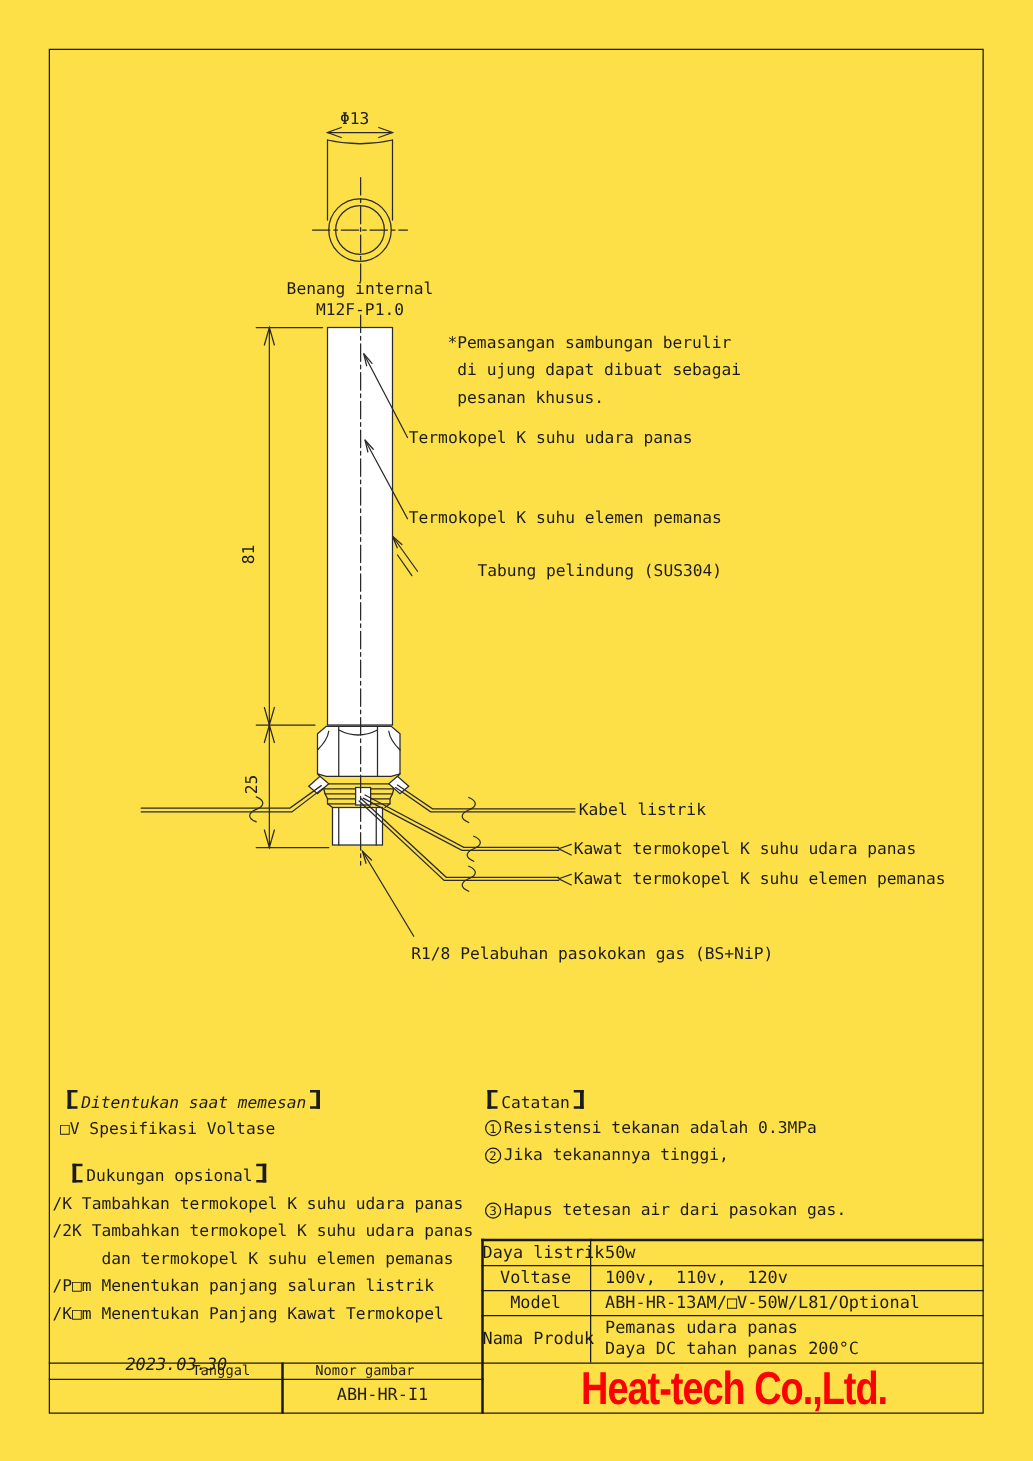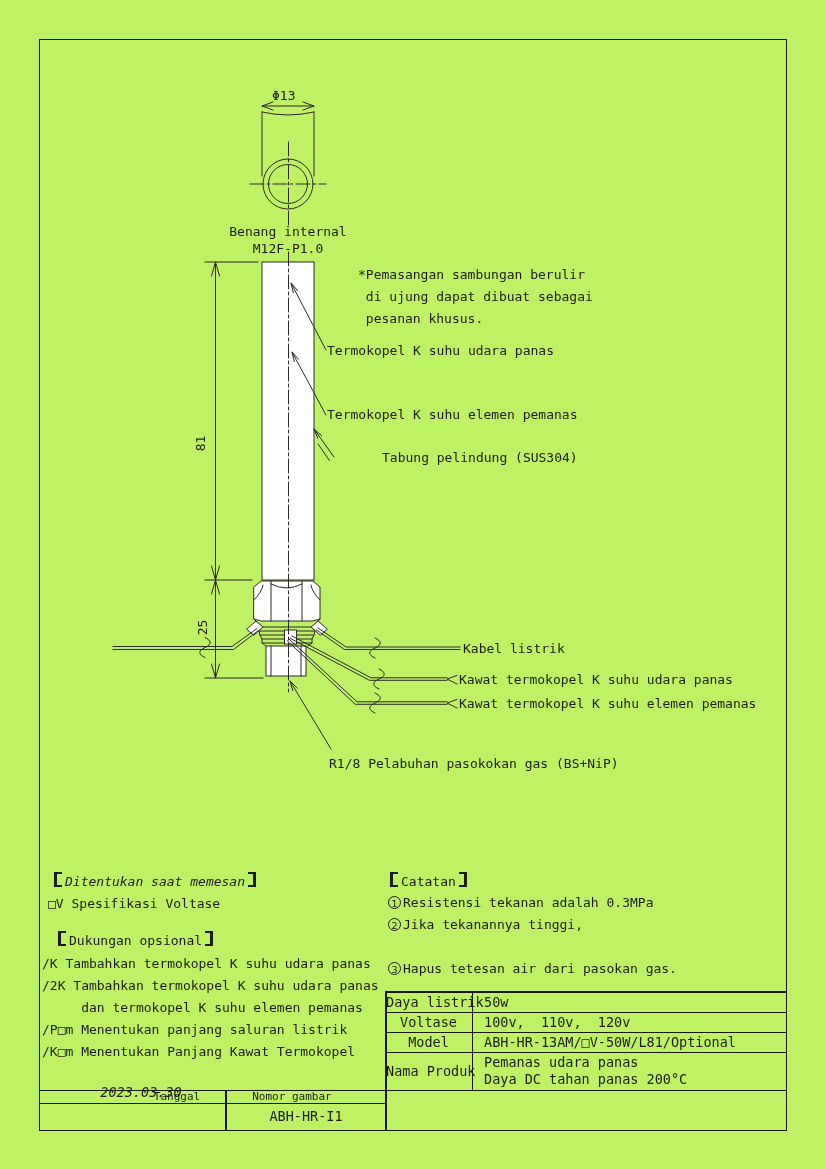--- a/index.html
+++ b/index.html
@@ -1,16 +1,16 @@
 <!DOCTYPE html>
 <html><head>
 <meta charset="utf-8">
 <style>
   html,body{margin:0;padding:0;background:#fff;}
-  .canvas{position:relative;width:826px;height:1169px;background:#bef264;overflow:hidden;
+  .canvas{position:relative;width:826px;height:1169px;background:#fde047;overflow:hidden;
           font-family:"DejaVu Sans Mono",monospace;color:#1c1c1c;}
   .frame{position:absolute;left:39px;top:39px;width:748px;height:1092px;
          border:1.5px solid #181818;box-sizing:border-box;}
   svg.art{position:absolute;left:0;top:0;}
   .t{position:absolute;font-size:13px;line-height:15px;white-space:pre;color:#1c1c1c;}
   .tc{text-align:center;}
   .rot{transform:rotate(-90deg);transform-origin:center center;}
   .hl{position:absolute;height:1.5px;background:#181818;}
   .vl{position:absolute;width:1.5px;background:#181818;}
   .cell{position:absolute;font-size:13.5px;line-height:16px;white-space:pre;}
@@ -186,14 +186,17 @@
   <div class="cell" style="left:484px;top:1034px;">ABH-HR-13AM/□V-50W/L81/Optional</div>
   <div class="cell tc" style="left:386px;top:1063px;width:85px;">Nama Produk</div>
   <div class="cell" style="left:484px;top:1054px;">Pemanas udara panas</div>
   <div class="cell" style="left:484px;top:1071px;">Daya DC tahan panas 200°C</div>
 
   <div class="cell hdr" style="left:52px;top:1091px;width:186px;padding-left:32px;">Tanggal</div>
   <div class="cell hdr" style="left:225px;top:1091px;width:134px;">Nomor gambar</div>
   <div class="cell tc" style="left:39px;top:1084px;width:204px;font-style:italic;">2023.03.30</div>
   <div class="cell tc" style="left:225px;top:1108px;width:162px;">ABH-HR-I1</div>
 
+  <div class="logo">
+    <span>Heat-tech Co.,Ltd.</span>
+  </div>
 
 </div>
 
 </body></html>

